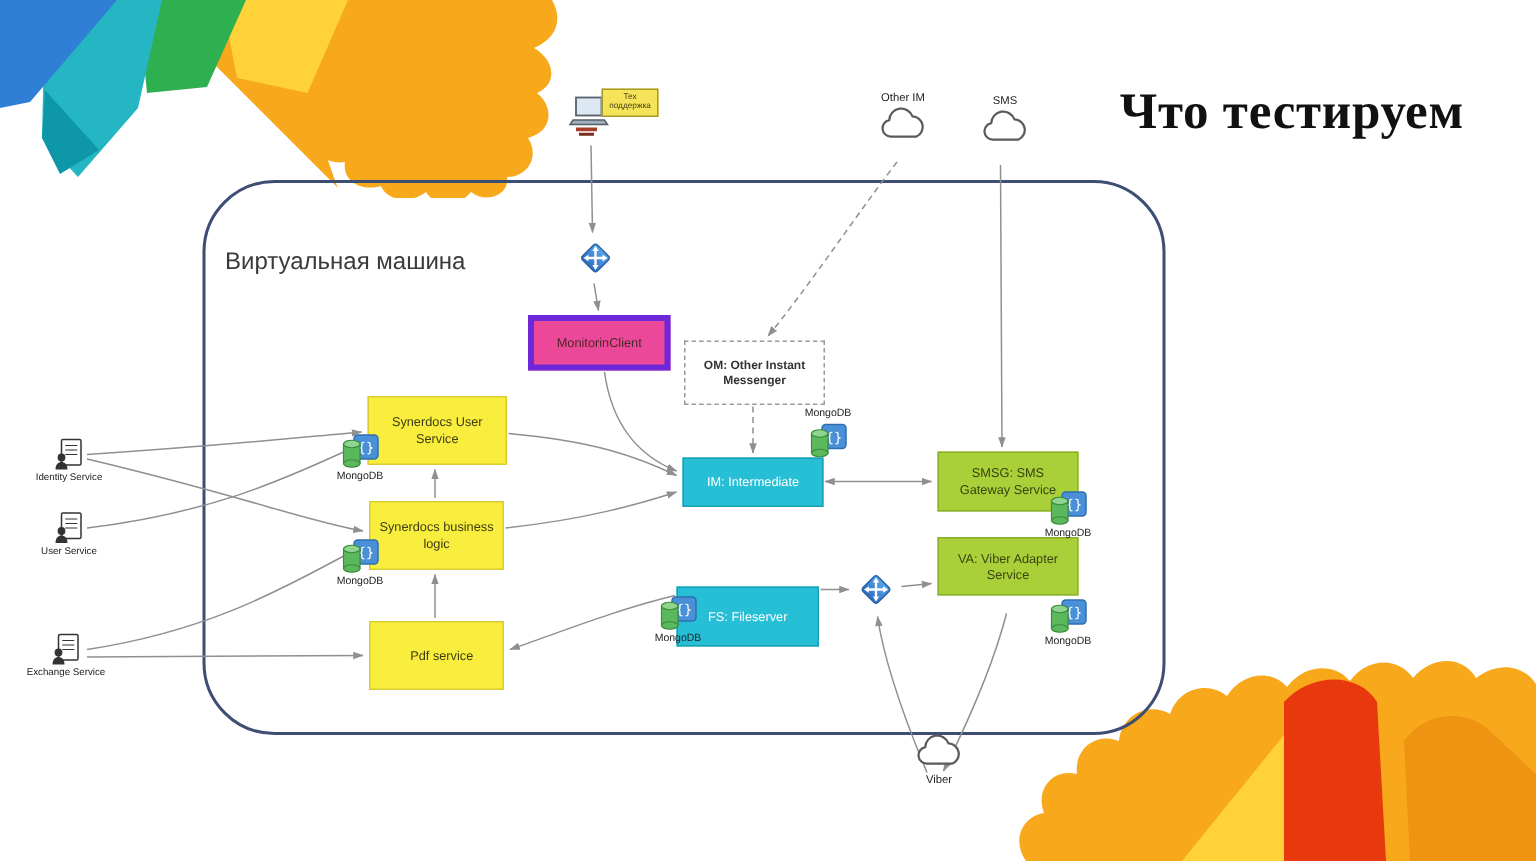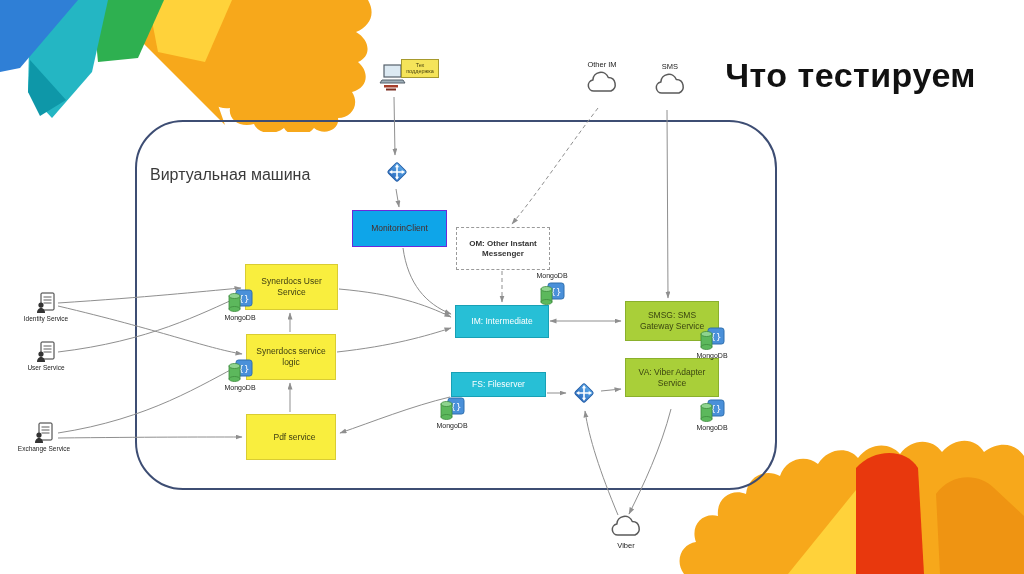--- a/index.html
+++ b/index.html
@@ -2,30 +2,30 @@
 <html><head>
 <meta charset="utf-8">
 <style>
   html,body{margin:0;padding:0;background:#fff;}
   .slide{position:relative;width:1024px;height:574px;background:#ffffff;overflow:hidden;
          font-family:"Liberation Sans",sans-serif;color:#333;}
   svg{display:block;}
   
   .decor{position:absolute;pointer-events:none;}
   
-  .title{position:absolute;top:56px;right:48px;font-size:34px;font-weight:bold;color:#111;letter-spacing:.5px;}
+  .title{position:absolute;top:56px;right:48px;font-size:34px;font-weight:bold;color:#111;letter-spacing:.5px;font-family:Liberation Serif, serif;}
   
   .vm{position:absolute;left:135px;top:120px;width:638px;height:366px;border:2px solid #3d4d73;border-radius:48px;background:transparent;z-index:1;}
   .vm-label{position:absolute;left:150px;top:166px;font-size:16px;color:#3a3a3a;z-index:3;}
   
   .wires{position:absolute;left:0;top:0;z-index:2;pointer-events:none;}
   
   .node{position:absolute;z-index:3;display:flex;align-items:center;justify-content:center;text-align:center;
         font-size:8.5px;line-height:1.25;padding:2px 4px;box-sizing:border-box;}
-  .node.red{background:#0ea5e9;border:1px solid #6d28d9;color:#4a2a24;}
+  .node.red{background:#ec4899;border:4px solid #6d28d9;color:#4a2a24;}
   .node.yellow{background:#f9ee3e;border:1px solid #d9cc33;color:#3c3c12;}
   .node.cyan{background:#27bfd6;border:1px solid #18a0b5;color:#ffffff;}
   .node.green{background:#a9cf39;border:1px solid #8ab02c;color:#3a4410;}
   .node.dashed{background:#ffffff;border:1px dashed #9a9a9a;color:#333;font-weight:bold;font-size:8px;}
   
   .mongo{position:absolute;z-index:4;width:52px;display:flex;flex-direction:column;align-items:center;gap:1px;}
   .mongo.label-top{flex-direction:column-reverse;}
   .mongo-label{font-size:7px;color:#222;}
   
   .cloudg{position:absolute;z-index:3;width:44px;display:flex;flex-direction:column;align-items:center;gap:1px;}
@@ -147,32 +147,32 @@
 
   <div class="node dashed" style="left:456px;top:227px;width:94px;height:43px;justify-content:flex-end;">
     <span>OM: Other Instant Messenger</span>
   </div>
 
   <div class="node yellow" style="left:245px;top:264px;width:93px;height:46px;">
     <span>Synerdocs User Service</span>
   </div>
 
   <div class="node yellow" style="left:246px;top:334px;width:90px;height:46px;">
-    <span>Synerdocs service logic</span>
+    <span>Synerdocs business logic</span>
   </div>
 
   <div class="node yellow" style="left:246px;top:414px;width:90px;height:46px;padding-left:11px;">
     <span>Pdf service</span>
   </div>
 
   <div class="node cyan" style="left:455px;top:305px;width:94px;height:33px;align-items:center;">
     <span>IM: Intermediate</span>
   </div>
 
-  <div class="node cyan" style="left:451px;top:372px;width:95px;height:25px;">
+  <div class="node cyan" style="left:451px;top:391px;width:95px;height:40px;">
     <span>FS: Fileserver</span>
   </div>
 
   <div class="node green" style="left:625px;top:301px;width:94px;height:40px;">
     <span>SMSG: SMS Gateway Service</span>
   </div>
 
   <div class="node green" style="left:625px;top:358px;width:94px;height:39px;">
     <span>VA: Viber Adapter Service</span>
   </div>
@@ -250,21 +250,21 @@
     </svg>
   </div>
 
   <div class="cloudg" style="left:648px;top:62px;">
     <span class="cloud-label">SMS</span>
     <svg width="36" height="26" viewBox="0 0 36 26">
       <path d="M27 21 H10 a5.5 5.5 0 0 1 -1.2 -10.9 A8 8 0 0 1 24.3 7.6 a7 7 0 0 1 2.7 13.4 z" fill="#fff" stroke="#5a5a5a" stroke-width="1.5" stroke-linejoin="round"></path>
     </svg>
   </div>
 
-  <div class="cloudg" style="left:604px;top:514px;">
+  <div class="cloudg" style="left:604px;top:488px;">
     <svg width="36" height="26" viewBox="0 0 36 26">
       <path d="M27 21 H10 a5.5 5.5 0 0 1 -1.2 -10.9 A8 8 0 0 1 24.3 7.6 a7 7 0 0 1 2.7 13.4 z" fill="#fff" stroke="#5a5a5a" stroke-width="1.5" stroke-linejoin="round"></path>
     </svg>
     <span class="cloud-label">Viber</span>
   </div>
 
   <div class="ext" style="left:14px;top:292px;">
     <svg width="20" height="22" viewBox="0 0 20 22">
       <rect x="5" y="1" width="13" height="17" rx="1" fill="#fff" stroke="#333"></rect>
       <path d="M7.5,5 H15.5 M7.5,8 H15.5 M7.5,11 H15.5" stroke="#333" stroke-width="0.8"></path>

